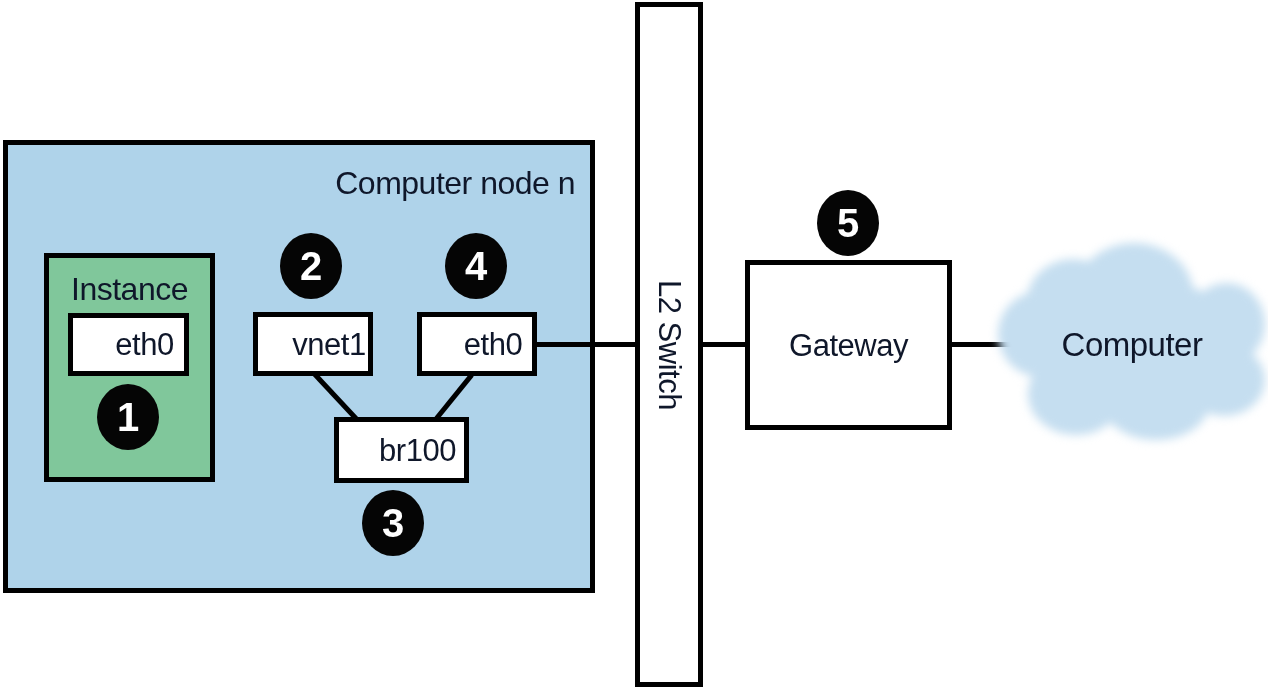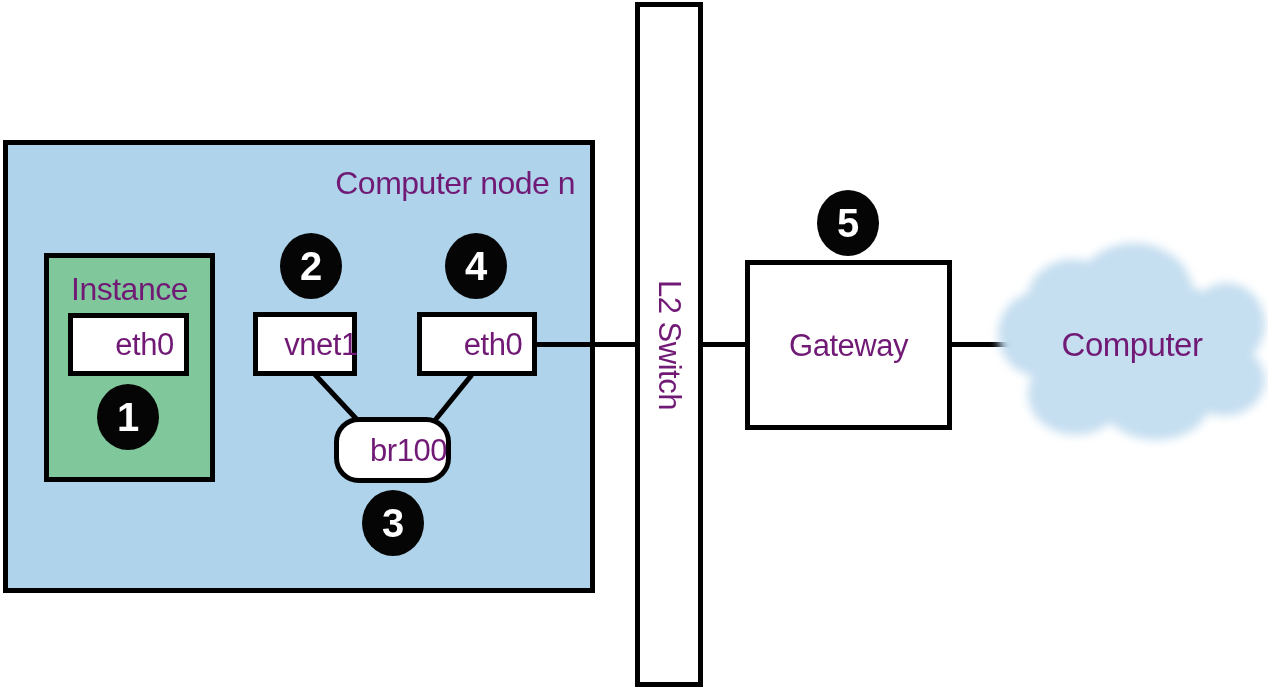--- a/index.html
+++ b/index.html
@@ -14,21 +14,21 @@
   *{margin:0;padding:0;box-sizing:border-box;}
   html,body{background:#ffffff;}
   body{font-family:"Liberation Sans","DejaVu Sans",sans-serif;}
   .canvas{
     position:relative;
     width:1268px;height:690px;
     background:#ffffff;
     overflow:hidden;
   }
   .label{
-    color:#701a75;
+    color:#0f172a;
     font-size:31px;
     letter-spacing:-0.5px;
     line-height:1;
     white-space:nowrap;
   }
   
   .node-box{
     position:absolute;left:3px;top:140px;
     width:592px;height:453px;
     background:var(--node-fill);
@@ -50,23 +50,23 @@
     text-align:center;font-size:32px;
   }
   
   .dev-box{
     position:absolute;
     background:var(--box-fill);
     border:5px solid var(--line);
     display:flex;align-items:center;justify-content:center;padding-left:32px;
   }
   .dev-instance-eth0{left:68px;top:313px;width:121px;height:63px;}
-  .dev-vnet1{left:253px;top:312px;width:104px;height:64px;}
+  .dev-vnet1{left:253px;top:312px;width:120px;height:64px;}
   .dev-host-eth0{left:417px;top:312px;width:120px;height:64px;}
-  .dev-br100{left:334px;top:417px;width:117px;height:66px;border-radius:25px;}
+  .dev-br100{left:334px;top:417px;width:135px;height:66px;}
   
   .marker{
     position:absolute;width:62px;height:66px;
     background:var(--marker-fill);
     border-radius:50%;
     color:var(--marker-text);
     display:flex;align-items:center;justify-content:center;
     font-size:40px;font-weight:bold;
     line-height:1;
   }

